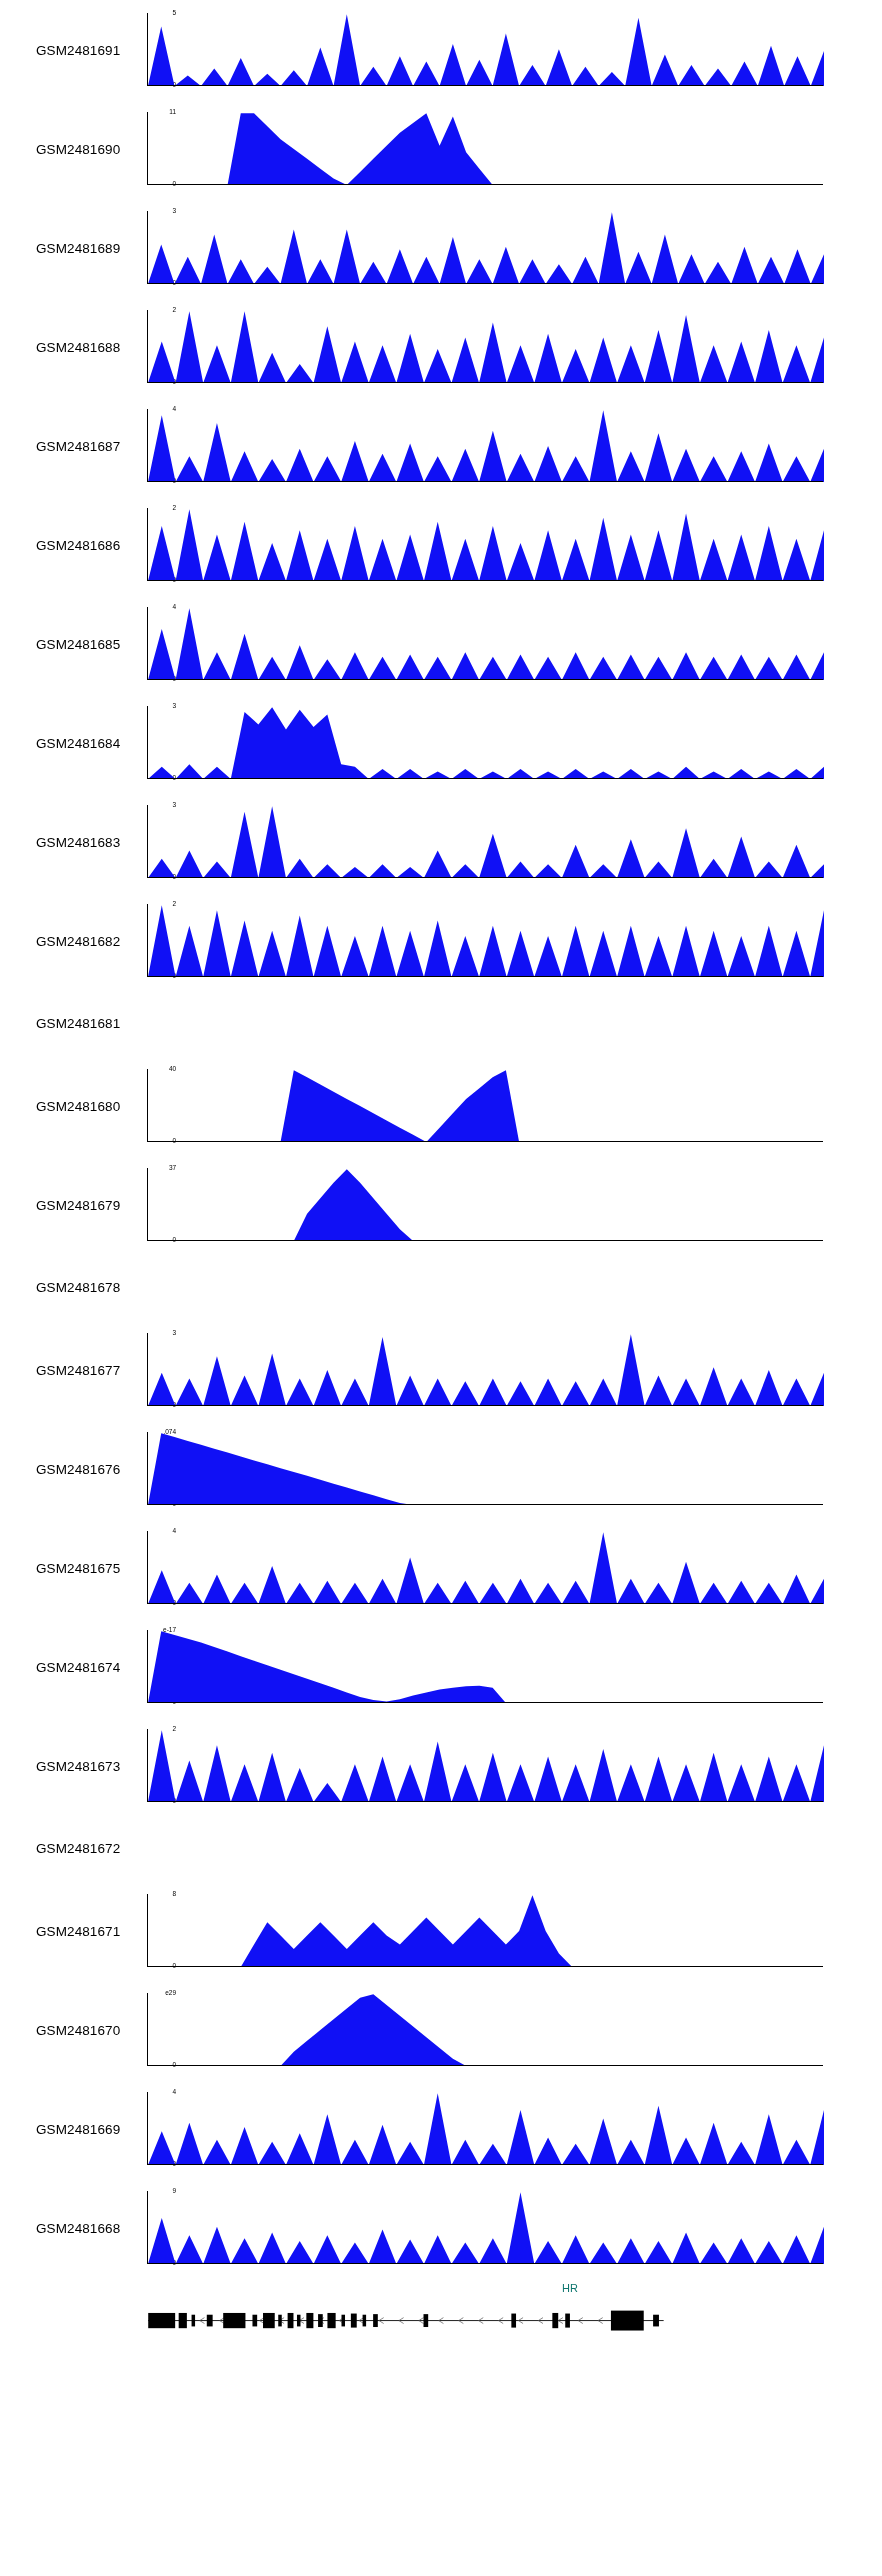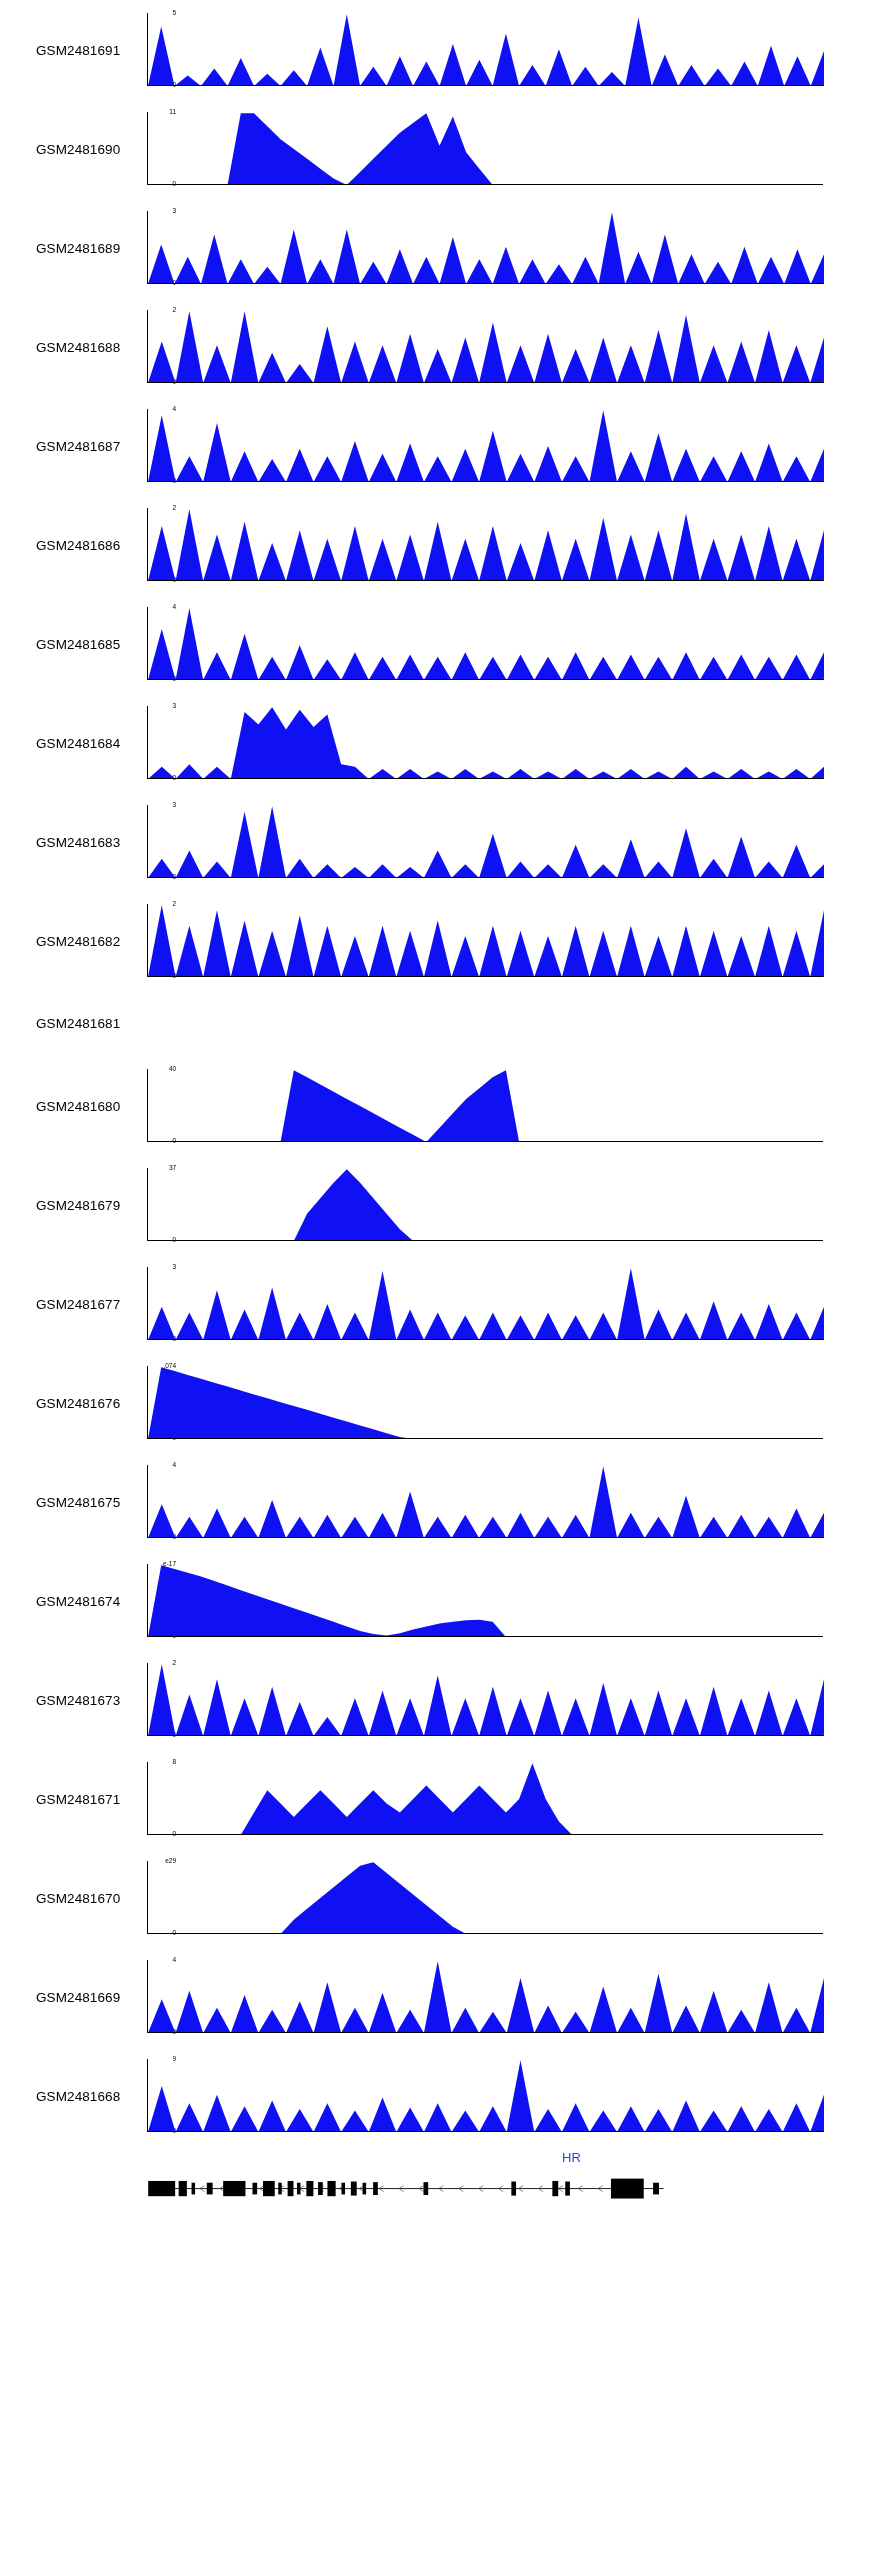--- a/index.html
+++ b/index.html
@@ -88,24 +88,24 @@
   }
 
   
   #gene-track {
     position: relative;
     width: 882px;
     height: 88px;
   }
   #gene-track .gene-name {
     position: absolute;
-    font-size: 13px;
+    font-size: 11px;
     top: 4.7px;
     left: 562px;
-    color: #1d4ed8;
+    color: #0f766e;
   }
   #gene-svg {
     position: absolute;
     left: 147px;
     top: 26px;
   }
 
   
   #ruler {
     position: relative;
@@ -301,20 +301,23 @@
           <div class="axis-labels">
             <div class="axis-max">37</div>
             <div class="axis-min">0</div>
           </div>
           <svg class="wiggle" width="676" height="73" viewBox="0 0 1149 124" preserveAspectRatio="none">
             <polygon points="0,124 0.0,124.0 22.5,124.0 45.1,124.0 67.6,124.0 90.1,124.0 112.6,124.0 135.2,124.0 157.7,124.0 180.2,124.0 202.8,124.0 225.3,124.0 247.8,124.0 270.4,77.8 292.9,51.5 315.4,25.1 337.9,2.0 360.5,25.1 383.0,51.5 405.5,77.8 428.1,104.2 450.6,124.0 473.1,124.0 495.6,124.0 518.2,124.0 540.7,124.0 563.2,124.0 585.8,124.0 608.3,124.0 630.8,124.0 653.4,124.0 675.9,124.0 698.4,124.0 720.9,124.0 743.5,124.0 766.0,124.0 788.5,124.0 811.1,124.0 833.6,124.0 856.1,124.0 878.6,124.0 901.2,124.0 923.7,124.0 946.2,124.0 968.8,124.0 991.3,124.0 1013.8,124.0 1036.4,124.0 1058.9,124.0 1081.4,124.0 1103.9,124.0 1126.5,124.0 1149.0,124.0 1149,124" fill="#1010f5"></polygon>
           </svg>
           <div class="baseline"></div>
         </div>
       </div>
+      <div class="track spacer-track">
+        <div class="track-label">GSM2481678</div>
+      </div>
       <div class="track">
         <div class="track-label">GSM2481677</div>
         <div class="track-plot">
           <div class="axis"></div>
           <div class="axis-labels">
             <div class="axis-max">3</div>
             <div class="axis-min">0</div>
           </div>
           <svg class="wiggle" width="676" height="73" viewBox="0 0 1149 124" preserveAspectRatio="none">
             <polygon points="0,124 0.0,124.0 23.4,67.7 46.9,124.0 70.3,77.1 93.8,124.0 117.2,39.5 140.7,124.0 164.1,72.4 187.6,124.0 211.0,34.8 234.5,124.0 257.9,77.1 281.4,124.0 304.8,63.0 328.3,124.0 351.7,77.1 375.2,124.0 398.6,6.7 422.1,124.0 445.5,72.4 469.0,124.0 492.4,77.1 515.9,124.0 539.3,81.8 562.8,124.0 586.2,77.1 609.7,124.0 633.1,81.8 656.6,124.0 680.0,77.1 703.5,124.0 726.9,81.8 750.4,124.0 773.8,77.1 797.3,124.0 820.7,2.0 844.2,124.0 867.6,72.4 891.1,124.0 914.5,77.1 938.0,124.0 961.4,58.3 984.9,124.0 1008.3,77.1 1031.8,124.0 1055.2,63.0 1078.7,124.0 1102.1,77.1 1125.6,124.0 1149.0,67.7 1149,124" fill="#1010f5"></polygon>
@@ -370,20 +373,23 @@
           <div class="axis"></div>
           <div class="axis-labels">
             <div class="axis-max">2</div>
             <div class="axis-min">0</div>
           </div>
           <svg class="wiggle" width="676" height="73" viewBox="0 0 1149 124" preserveAspectRatio="none">
             <polygon points="0,124 0.0,124.0 23.4,2.0 46.9,124.0 70.3,53.4 93.8,124.0 117.2,27.7 140.7,124.0 164.1,59.8 187.6,124.0 211.0,40.5 234.5,124.0 257.9,66.2 281.4,124.0 304.8,91.9 328.3,124.0 351.7,59.8 375.2,124.0 398.6,46.9 422.1,124.0 445.5,59.8 469.0,124.0 492.4,21.3 515.9,124.0 539.3,59.8 562.8,124.0 586.2,40.5 609.7,124.0 633.1,59.8 656.6,124.0 680.0,46.9 703.5,124.0 726.9,59.8 750.4,124.0 773.8,34.1 797.3,124.0 820.7,59.8 844.2,124.0 867.6,46.9 891.1,124.0 914.5,59.8 938.0,124.0 961.4,40.5 984.9,124.0 1008.3,59.8 1031.8,124.0 1055.2,46.9 1078.7,124.0 1102.1,59.8 1125.6,124.0 1149.0,27.7 1149,124" fill="#1010f5"></polygon>
           </svg>
           <div class="baseline"></div>
         </div>
+      </div>
+      <div class="track spacer-track">
+        <div class="track-label">GSM2481672</div>
       </div>
       <div class="track">
         <div class="track-label">GSM2481671</div>
         <div class="track-plot">
           <div class="axis"></div>
           <div class="axis-labels">
             <div class="axis-max">8</div>
             <div class="axis-min">0</div>
           </div>
           <svg class="wiggle" width="676" height="73" viewBox="0 0 1149 124" preserveAspectRatio="none">

